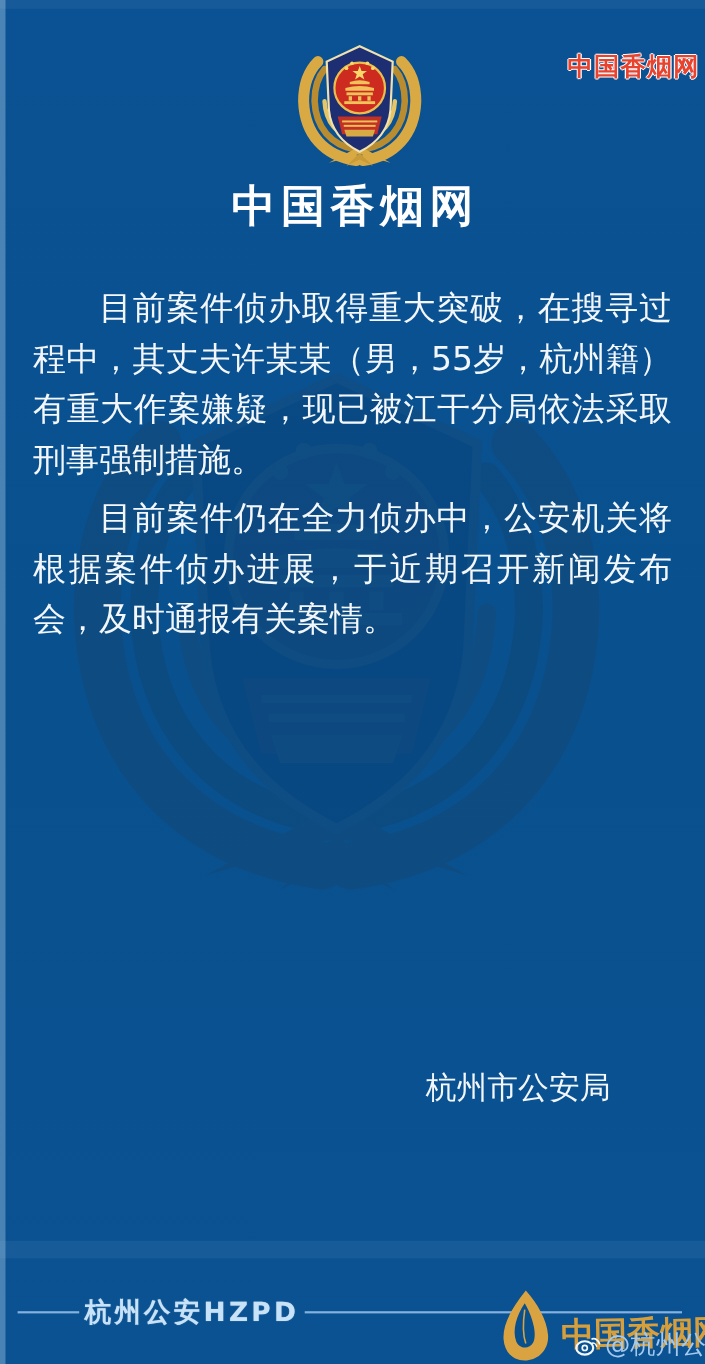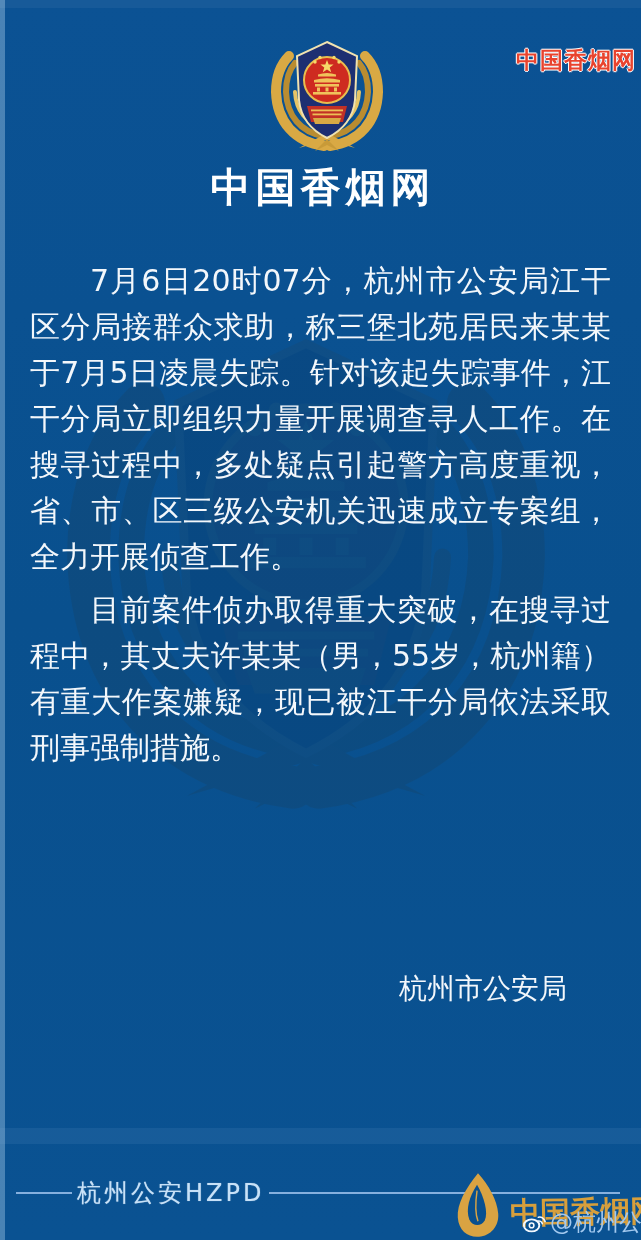--- a/index.html
+++ b/index.html
@@ -21,32 +21,32 @@
     color:#ffffff;font-size:40px;font-weight:bold;letter-spacing:5px;text-indent:5px;
   }
 
   .notice-body{
     position:absolute;left:30px;top:258px;width:581px;
     color:#f3f7fb;font-size:30px;line-height:46px;text-align:justify;
   }
   .notice-body p{margin:0 0 7px 0;text-indent:2em;}
 
   .signature{
-    position:absolute;top:966px;right:74px;text-align:center;
+    position:absolute;top:966px;right:86px;text-align:center;
     color:#f3f7fb;font-size:28px;line-height:45px;
   }
 
   .footer-row{
     position:absolute;left:0;top:1179px;width:641px;height:28px;
     display:flex;align-items:center;
   }
   .foot-line-left{width:56px;height:2px;margin-left:16px;background:#86b0de;}
   .foot-line-right{flex:1;height:2px;margin-right:21px;background:#86b0de;}
   .footer-label{
-    padding:0 5px;font-size:24px;letter-spacing:3px;font-weight:400;
+    padding:0 5px;font-size:24px;letter-spacing:3px;font-weight:700;
     color:rgba(205,230,252,0.92);text-shadow:0 0 1px rgba(255,255,255,0.55);
     white-space:nowrap;
   }
 
   .wm-top-right{
     position:absolute;top:45px;right:5px;
     font-size:23px;font-weight:bold;letter-spacing:1px;white-space:nowrap;
     text-shadow:1px 0 0 #fff,-1px 0 0 #fff,0 1px 0 #fff,0 -1px 0 #fff;
   }
   .flame-logo{position:absolute;left:452px;top:1171px;width:52px;height:68px;}
@@ -124,22 +124,22 @@
 
 <div class="emblem">
   <svg width="120" height="124" viewBox="0 0 120 124">
       <use href="#police-badge"></use>
     </svg>
 </div>
 
 <div class="title">中国香烟网</div>
 
 <div class="notice-body">
-  <p>7月6日20时07分，杭州市公安局江干区分局接群众求助，称三堡北苑居民来某某于7月5日凌晨失踪。针对该起失踪事件，江干分局立即组织力量开展调查寻人工作。在搜寻过程中，多处疑点引起警方高度重视，省、市、区三级公安机关迅速成立专案组，全力开展侦查工作。</p>
   <p>目前案件侦办取得重大突破，在搜寻过程中，其丈夫许某某（男，55岁，杭州籍）有重大作案嫌疑，现已被江干分局依法采取刑事强制措施。</p>
+  <p>目前案件仍在全力侦办中，公安机关将根据案件侦办进展，于近期召开新闻发布会，及时通报有关案情。</p>
 </div>
 
 <div class="signature">
   <div>杭州市公安局</div>
 </div>
 
 <div class="footer-row">
   <div class="foot-line-left"></div>
   <div class="footer-label">杭州公安HZPD</div>
   <div class="foot-line-right"></div>

